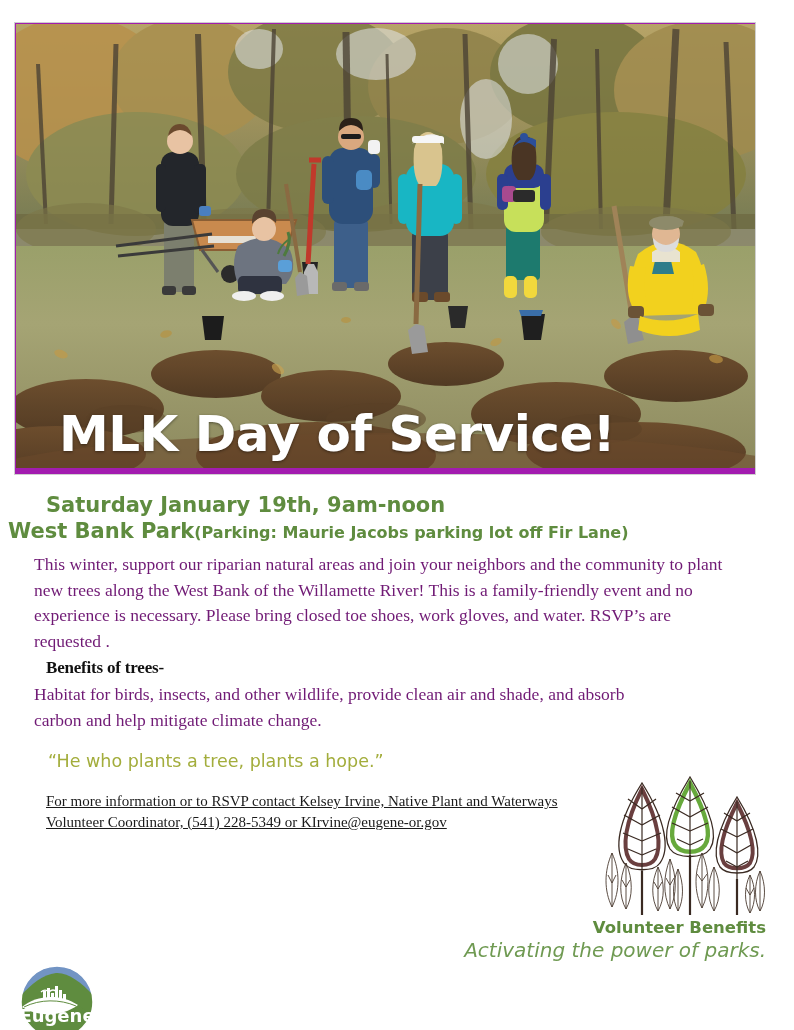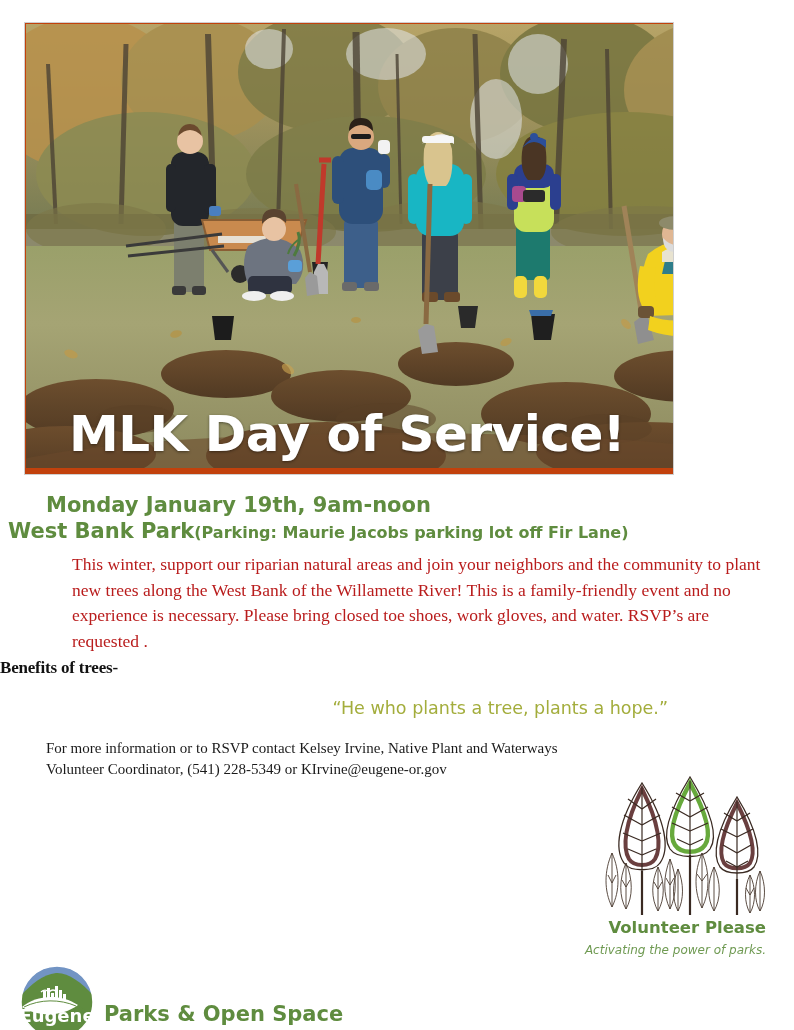--- a/index.html
+++ b/index.html
@@ -8,22 +8,22 @@
     width:794px;height:1030px;
     background:#ffffff;
     font-family:"Liberation Serif", serif;
     overflow:hidden;
     position:relative;
   }
   .page{position:relative;width:794px;height:1030px;background:#fff;}
 
   
   .photo-frame{
-    position:absolute;left:24px;top:22px;width:650px;height:453px;
-    background:#c2410c;
+    position:absolute;left:14px;top:22px;width:742px;height:453px;
+    background:#a21caf;
     padding:0;
     box-sizing:border-box;
     border:1px solid #cfcfcf;
     overflow:hidden;
   }
   .photo{
     position:absolute;left:1px;top:1px;width:752px;height:444px;
     overflow:hidden;
     background:#8e9a7b;
   }
@@ -50,70 +50,71 @@
     font-family:"DejaVu Sans", sans-serif;
     font-weight:bold;
     color:#5f8c3f;
     margin-left:46px;
   }
   .hd-date{font-size:21px;line-height:26px;padding-top:17px;}
   .hd-place{font-size:21px;line-height:27px;margin-left:8px;}
   .hd-place .paren{font-size:16px;}
 
   .body-p{
-    margin-left:72px;
+    margin-left:34px;
     width:700px;
     font-family:"Liberation Serif", serif;
     font-size:17.5px;
     line-height:25.5px;
-    color:#b91c1c;
+    color:#701a75;
     text-align:left;
   }
   .p1{padding-top:6px;}
   .p2{padding-top:4px;width:660px;}
   .benefits-hd{
+    margin-left:46px;
     font-family:"Liberation Serif", serif;
     font-weight:bold;
     font-size:17px;
     line-height:24px;
     color:#111;
     padding-top:2px;
     letter-spacing:-0.2px;
   }
   .p3{padding-top:2px;width:600px;}
 
   .quote{
     margin-left:48px;
     padding-top:16px;
     font-family:"DejaVu Sans", sans-serif;
     font-size:17.5px;
     line-height:24px;
     color:#a3ad3c;
     width:620px;
-    text-align:right;
   }
   .quote-attr{
     margin-left:48px;
     width:420px;
     text-align:right;
     font-family:"DejaVu Sans", sans-serif;
     font-style:italic;
     font-size:17.5px;
     line-height:26px;
     color:#a3ad3c;
   }
 
   .contact{
     margin-left:46px;
     padding-top:18px;
     width:545px;
     font-family:"Liberation Serif", serif;
     font-size:15px;
     line-height:21px;
     color:#1a1a1a;
+    text-decoration:underline;
   }
 
   
   .tree-art{
     position:absolute;left:598px;top:775px;width:180px;height:140px;
   }
 
   
   .vol-block{
     position:absolute;right:28px;top:918px;text-align:right;width:330px;
@@ -121,21 +122,21 @@
   .vol-title{
     font-family:"DejaVu Sans", sans-serif;
     font-weight:bold;
     font-size:16.5px;
     color:#5f8c3f;
     line-height:20px;
   }
   .vol-tag{
     font-family:"DejaVu Sans", sans-serif;
     font-style:italic;
-    font-size:12px;
+    font-size:20px;
     color:#6f9a52;
     line-height:20px;
     padding-top:2px;
   }
 
   
   .logo-wrap{
     position:absolute;left:16px;top:963px;width:280px;height:80px;
   }
   .logo-mark{position:absolute;left:0;top:0;width:82px;height:78px;}
@@ -395,29 +396,30 @@
         </g>
 
         <ellipse cx="376" cy="455" rx="420" ry="46" fill="#6b4a2b" opacity="0.6"></ellipse>
       </svg>
     </div>
     <div class="headline">MLK Day of Service!</div>
   </div>
 
   <div class="content">
 
-    <div class="hd-green hd-date">Monday January 19th, 9am-noon</div>
+    <div class="hd-green hd-date">Saturday January 19th, 9am-noon</div>
 
     <div class="hd-green hd-place"><span>West Bank Park</span><span class="paren">(Parking: Maurie Jacobs parking lot off Fir Lane)</span></div>
 
     <div class="body-p p1">This winter, support our riparian natural areas and join your neighbors and the community to plant new trees along the West Bank of the Willamette River! This is a family-friendly event and no experience is necessary. Please bring closed toe shoes, work gloves, and water. RSVP’s are requested .</div>
 
 
     <div class="benefits-hd">Benefits of trees-</div>
 
+    <div class="body-p p3">Habitat for birds, insects, and other wildlife, provide clean air and shade, and absorb carbon and help mitigate climate change.</div>
 
     <div class="quote">“He who plants a tree, plants a hope.”</div>
 
     <div class="contact">For more information or to RSVP contact Kelsey Irvine,  Native Plant and Waterways Volunteer Coordinator, (541) 228-5349 or KIrvine@eugene-or.gov</div>
   </div>
 
   <div class="tree-art">
     <svg viewBox="0 0 180 140" width="180" height="140" aria-hidden="true">
       <g fill="none" stroke="#3a2a22" stroke-width="1.3">
 
@@ -449,21 +451,21 @@
         <path d="M104 133 L104 78 M104 78 C96 97 96 117 104 133 C112 117 112 97 104 78 Z"></path>
         <path d="M116 136 L116 92 M116 92 C109 107 109 124 116 136 C123 124 123 107 116 92 Z"></path>
         <path d="M152 138 L152 100 M152 100 C146 112 146 128 152 138 C158 128 158 112 152 100 Z"></path>
         <path d="M162 136 L162 96 M162 96 C156 109 156 126 162 136 C168 126 168 109 162 96 Z"></path>
         <path d="M14 108 L10 100 M14 108 L18 100 M28 112 L24 105 M28 112 L32 105 M60 114 L56 107 M60 114 L64 107 M72 110 L68 103 M72 110 L76 103 M104 106 L99 99 M104 106 L109 99 M152 120 L148 113 M152 120 L156 113"></path>
       </g>
     </svg>
   </div>
 
   <div class="vol-block">
-    <div class="vol-title">Volunteer Please</div>
+    <div class="vol-title">Volunteer Benefits</div>
     <div class="vol-tag">Activating the power of parks.</div>
   </div>
 
   <div class="logo-wrap">
     <div class="logo-mark">
       <svg viewBox="0 0 82 78" width="82" height="78" aria-hidden="true">
         <defs>
           <clipPath id="circ">
               <circle cx="41" cy="39" r="36"></circle>
             </clipPath>
@@ -482,21 +484,20 @@
             <rect x="39" y="23" width="3" height="14"></rect>
             <rect x="43" y="27" width="3" height="10"></rect>
             <rect x="47" y="31" width="3" height="6"></rect>
           </g>
           <path d="M25 29 q4 -4 8 0 q4 -4 8 0" stroke="#ffffff" stroke-width="1.2" fill="none"></path>
         </g>
         <circle cx="41" cy="39" r="36" fill="none" stroke="#ffffff" stroke-width="1.5"></circle>
         <text x="41" y="59" text-anchor="middle" font-family="DejaVu Sans, sans-serif" font-size="18" font-weight="bold" fill="#ffffff">Eugene</text>
       </svg>
     </div>
-    <div class="logo-words">Parks &amp; Open Space</div>
   </div>
 
   <div class="footer-bar">
     
 
     
 
     
 
     

